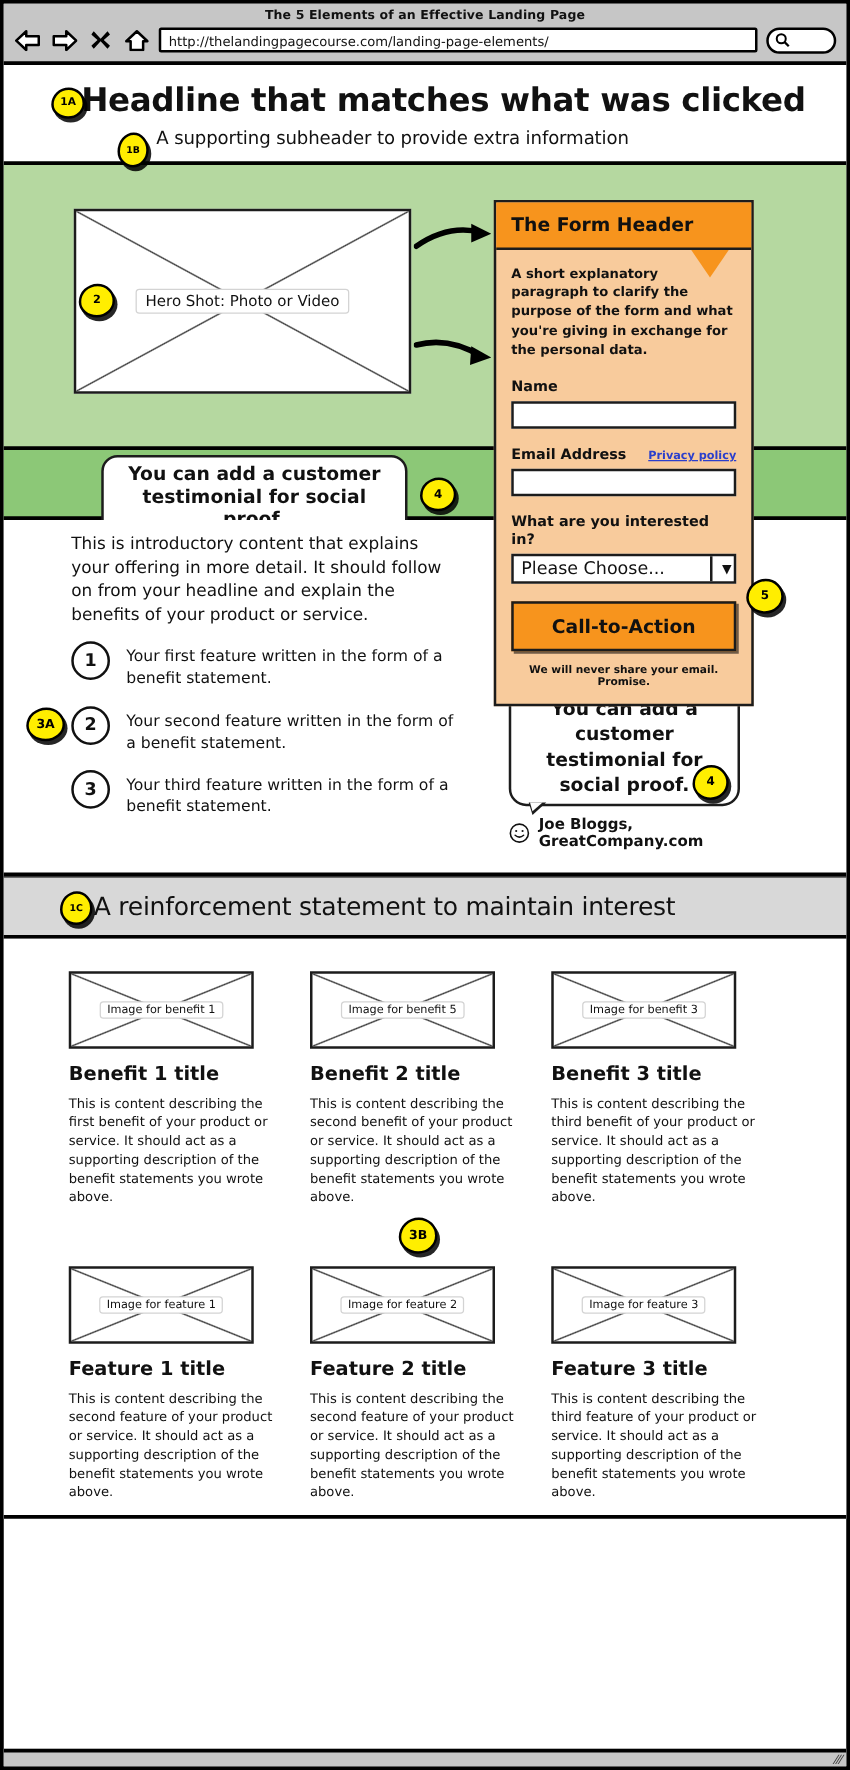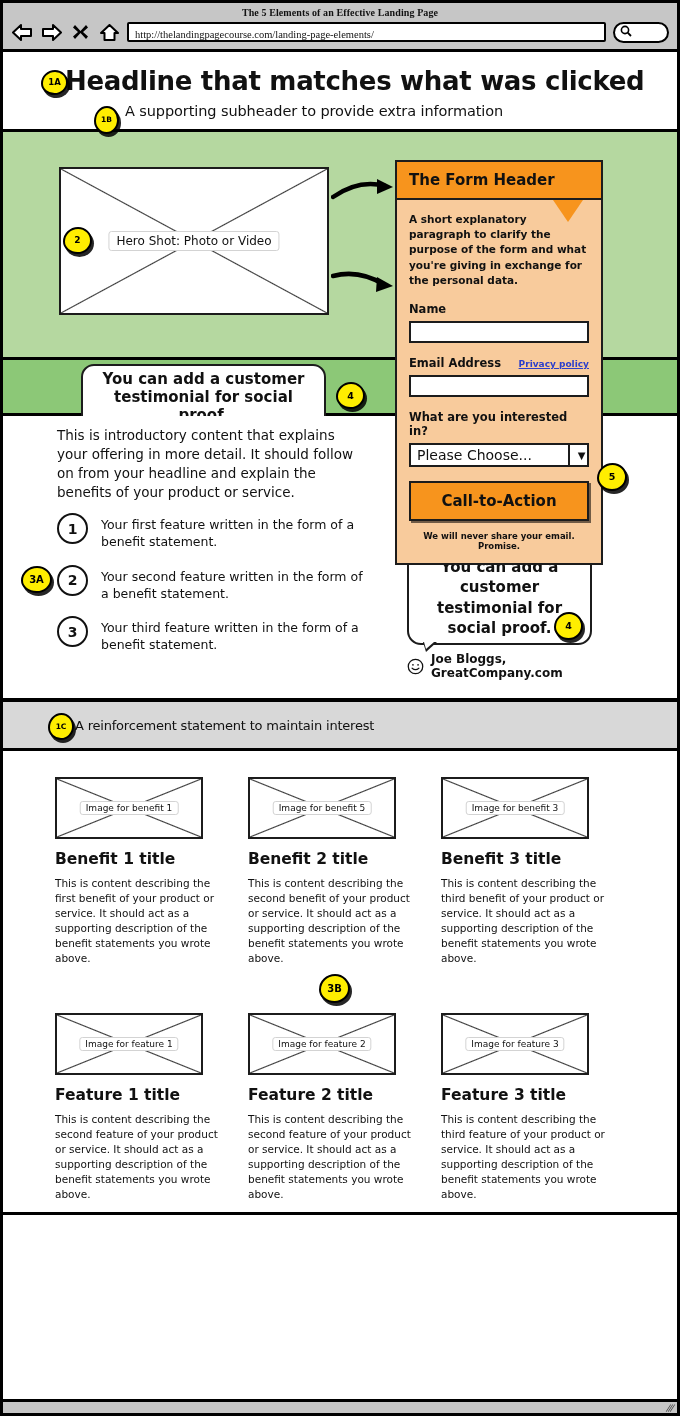--- a/index.html
+++ b/index.html
@@ -6,21 +6,21 @@
   body {
     width: 680px; height: 1416px;
     font-family: "DejaVu Sans", sans-serif;
     background: #ffffff;
     overflow: hidden;
   }
   .window { width: 680px; height: 1416px; position: relative;
             border: 3px solid #000; background: #fff; }
 
   
-  .chrome { background: #c6c6c6; border-bottom: 3px solid #000; padding: 2px 0 6px; font-family: Liberation Serif, serif; }
+  .chrome { background: #c6c6c6; border-bottom: 3px solid #000; padding: 2px 0 6px; }
   .chrome-title { text-align: center; font-size: 10px; color: #111;
                   font-weight: 600; padding: 2px 0 3px; letter-spacing: .1px; }
   .chrome-bar { display: flex; align-items: center; padding: 0 8px; gap: 7px; }
   .nav-icon { width: 22px; height: 22px; display: flex; align-items: center;
               justify-content: center; cursor: pointer; }
   .nav-icon svg { display: block; }
   .url-bar { flex: 1; height: 20px; background: #fff; border: 2px solid #000;
              border-radius: 2px; display: flex; align-items: flex-end;
              padding: 0 6px; font-size: 10.5px; color: #111; overflow: hidden;
              white-space: nowrap; }
@@ -117,21 +117,21 @@
   .feat-row { display: flex; gap: 13px; margin-bottom: 14px; align-items: flex-start; }
   .feat-num { width: 31px; height: 31px; min-width: 31px; border: 2.5px solid #111;
               border-radius: 50%; display: flex; align-items: center;
               justify-content: center; font-size: 14px; font-weight: 700; color: #111; }
   .feat-txt { font-size: 12.5px; line-height: 1.38; color: #111; padding-top: 3px; }
 
   
   .gray-band { position: relative; background: #d8d8d8; height: 50px;
                border-bottom: 3px solid #000; border-top: 1px solid #000;
                display: flex; align-items: center; }
-  .gray-text { font-size: 13px; color: #111; margin-left: 72px; letter-spacing: -.2px; }
+  .gray-text { font-size: 20px; color: #111; margin-left: 72px; letter-spacing: -.2px; }
 
   
   .grid-sec { position: relative; background: #fff; padding: 26px 0 10px;
               border-bottom: 3px solid #000; }
   .grid-row { display: flex; gap: 20px; padding: 0 52px; }
   .cell { width: 173px; }
   .cell-img { width: 148px; height: 62px; border: 2.5px solid #1c1c1c; }
   .cell-img .xbox-label { font-size: 9px; padding: 1px 5px; }
   .cell-title { font-size: 15.5px; font-weight: 700; color: #111; margin: 11px 0 8px; }
   .cell-body { font-size: 10.5px; line-height: 1.42; color: #111; }

